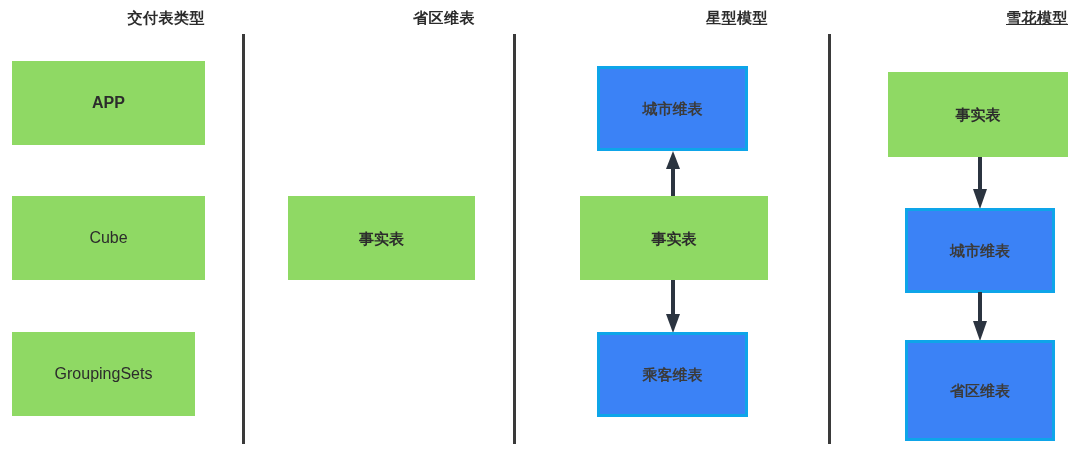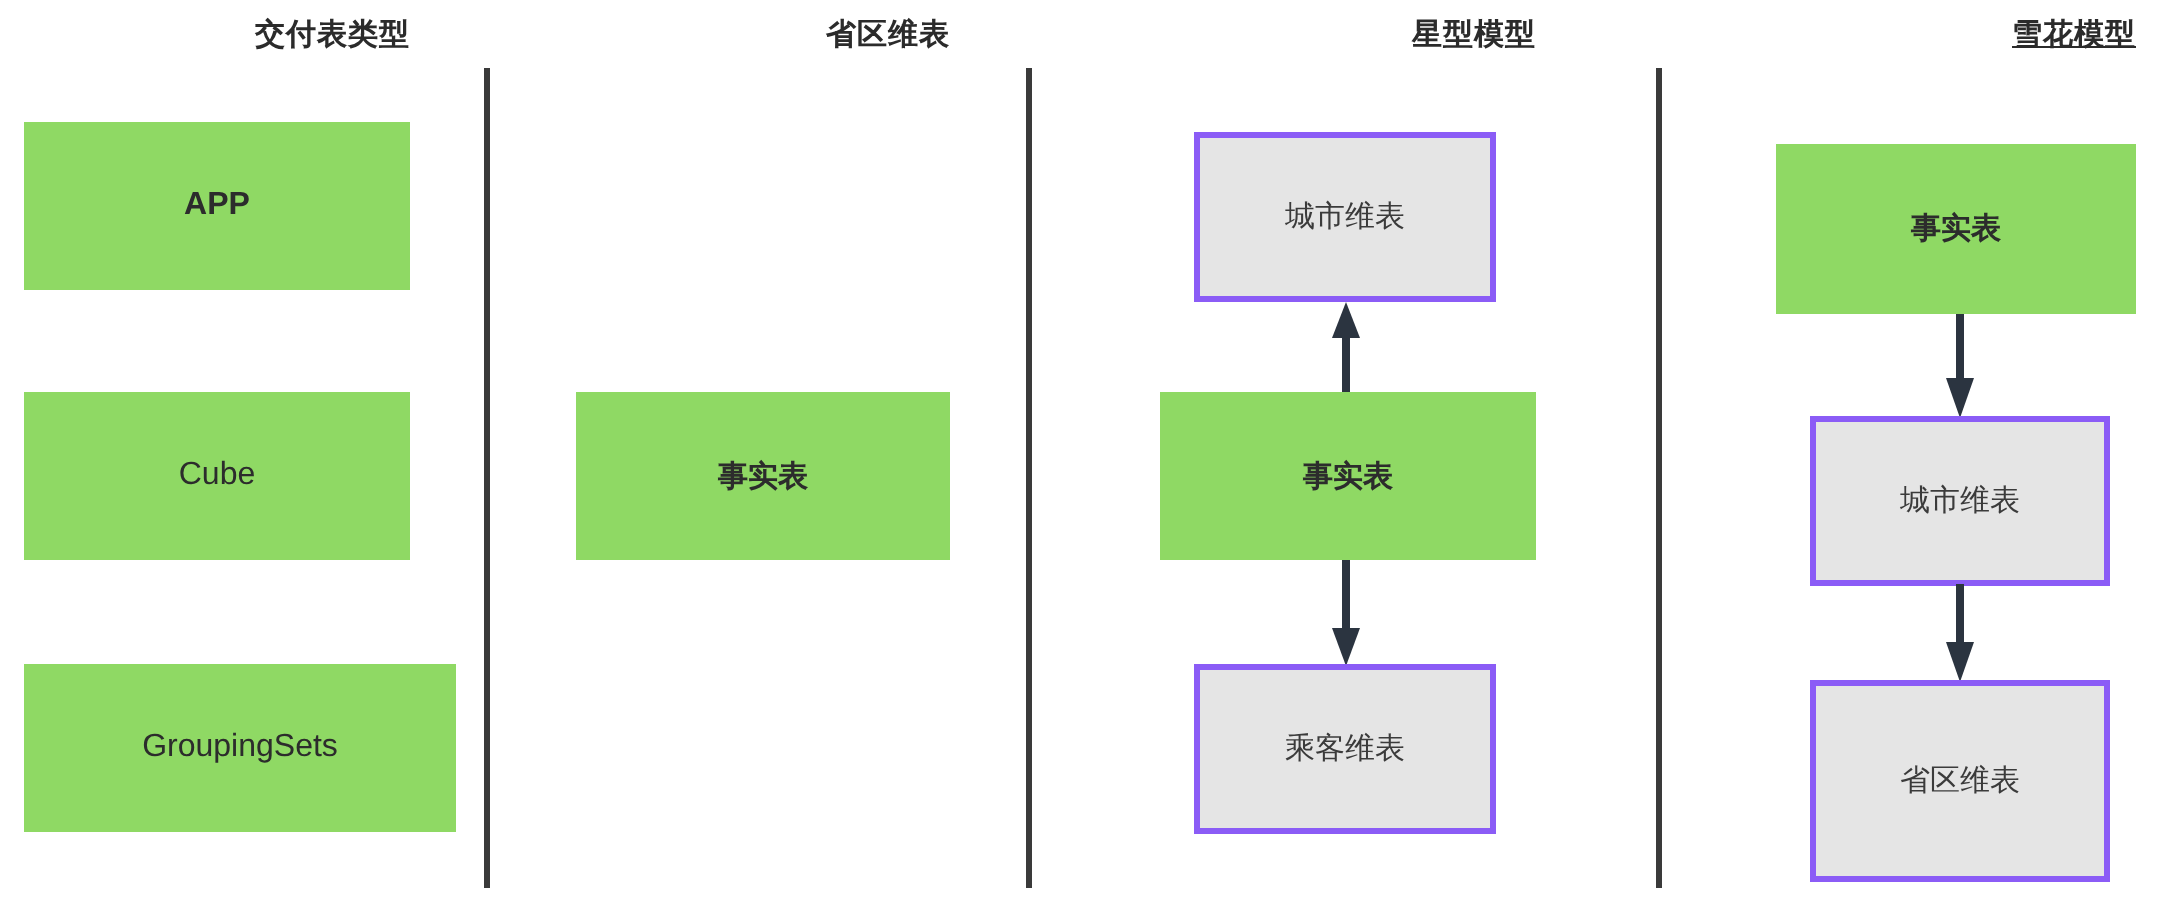--- a/index.html
+++ b/index.html
@@ -57,24 +57,24 @@
     background: #8fd964;
     color: #2c2c2c;
     font-weight: bold;
     border: none;
   }
   .node.green.latin {
     font-weight: normal;
     font-size: 16px;
   }
   .node.white {
-    background: #e5e5e5;
-    border: 3px solid #8b5cf6;
+    background: #3b82f6;
+    border: 3px solid #0ea5e9;
     color: #3b3b3b;
-    font-weight: normal;
+    font-weight: bold;
   }
 
   
   .arrow {
     position: absolute;
   }
   .arrow svg { display: block; }
 </style>
 </head>
 <body>
@@ -85,21 +85,21 @@
   <div class="col-title" style="left:288px; width:187px;">省区维表</div>
   <div class="col-title" style="left:580px; width:188px;">星型模型</div>
   <div class="col-title" style="left:888px; width:180px;text-decoration:underline;">雪花模型</div>
 
   <div class="divider" style="left:242px;"></div>
   <div class="divider" style="left:513px;"></div>
   <div class="divider" style="left:828px;"></div>
 
   <div class="node green latin" style="left:12px; top:61px; width:193px; height:84px;font-weight:bold;">APP</div>
   <div class="node green latin" style="left:12px; top:196px; width:193px; height:84px;">Cube</div>
-  <div class="node green latin" style="left:12px; top:332px; width:216px; height:84px;">GroupingSets</div>
+  <div class="node green latin" style="left:12px; top:332px; width:183px; height:84px;">GroupingSets</div>
 
   <div class="node green" style="left:288px; top:196px; width:187px; height:84px;">事实表</div>
 
   <div class="node white" style="left:597px; top:66px; width:151px; height:85px;">城市维表</div>
 
   <div class="arrow" style="left:665px; top:151px;">
     <svg width="16" height="46" viewBox="0 0 16 46">
       <path d="M8 46 L8 16" stroke="#2b3440" stroke-width="4" fill="none"></path>
       <path d="M8 0 L15 18 L1 18 Z" fill="#2b3440"></path>
     </svg>

